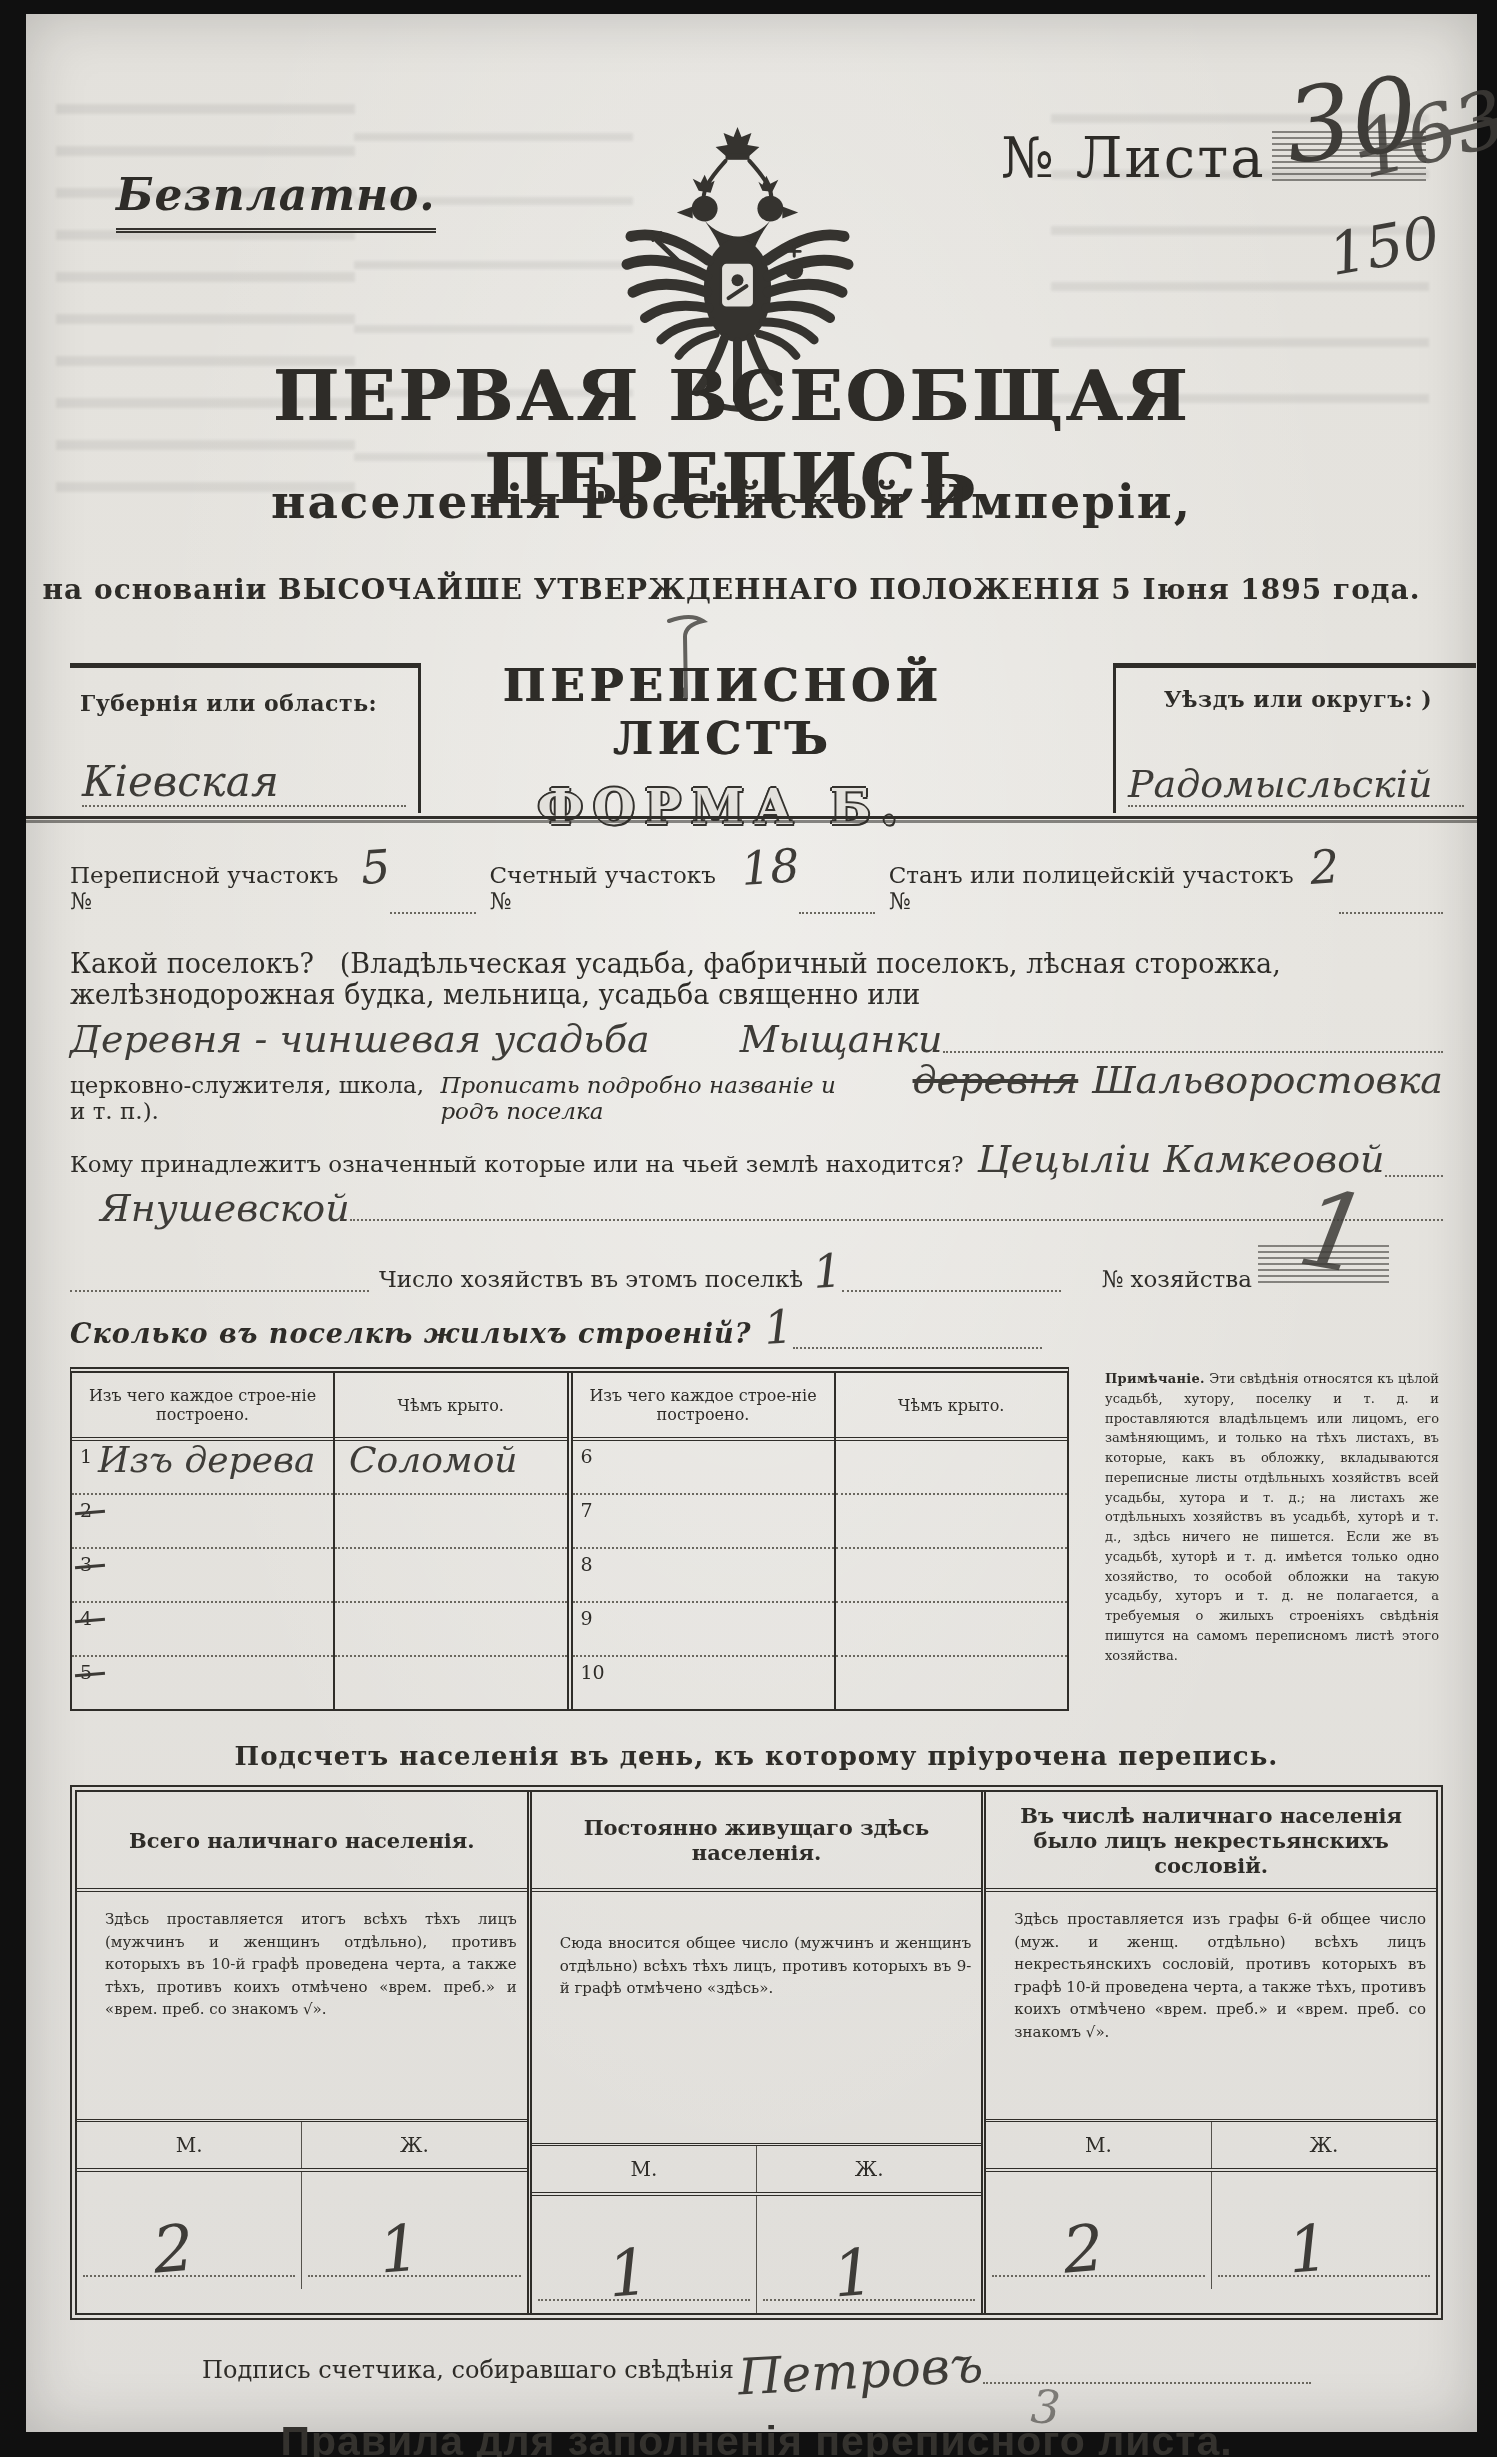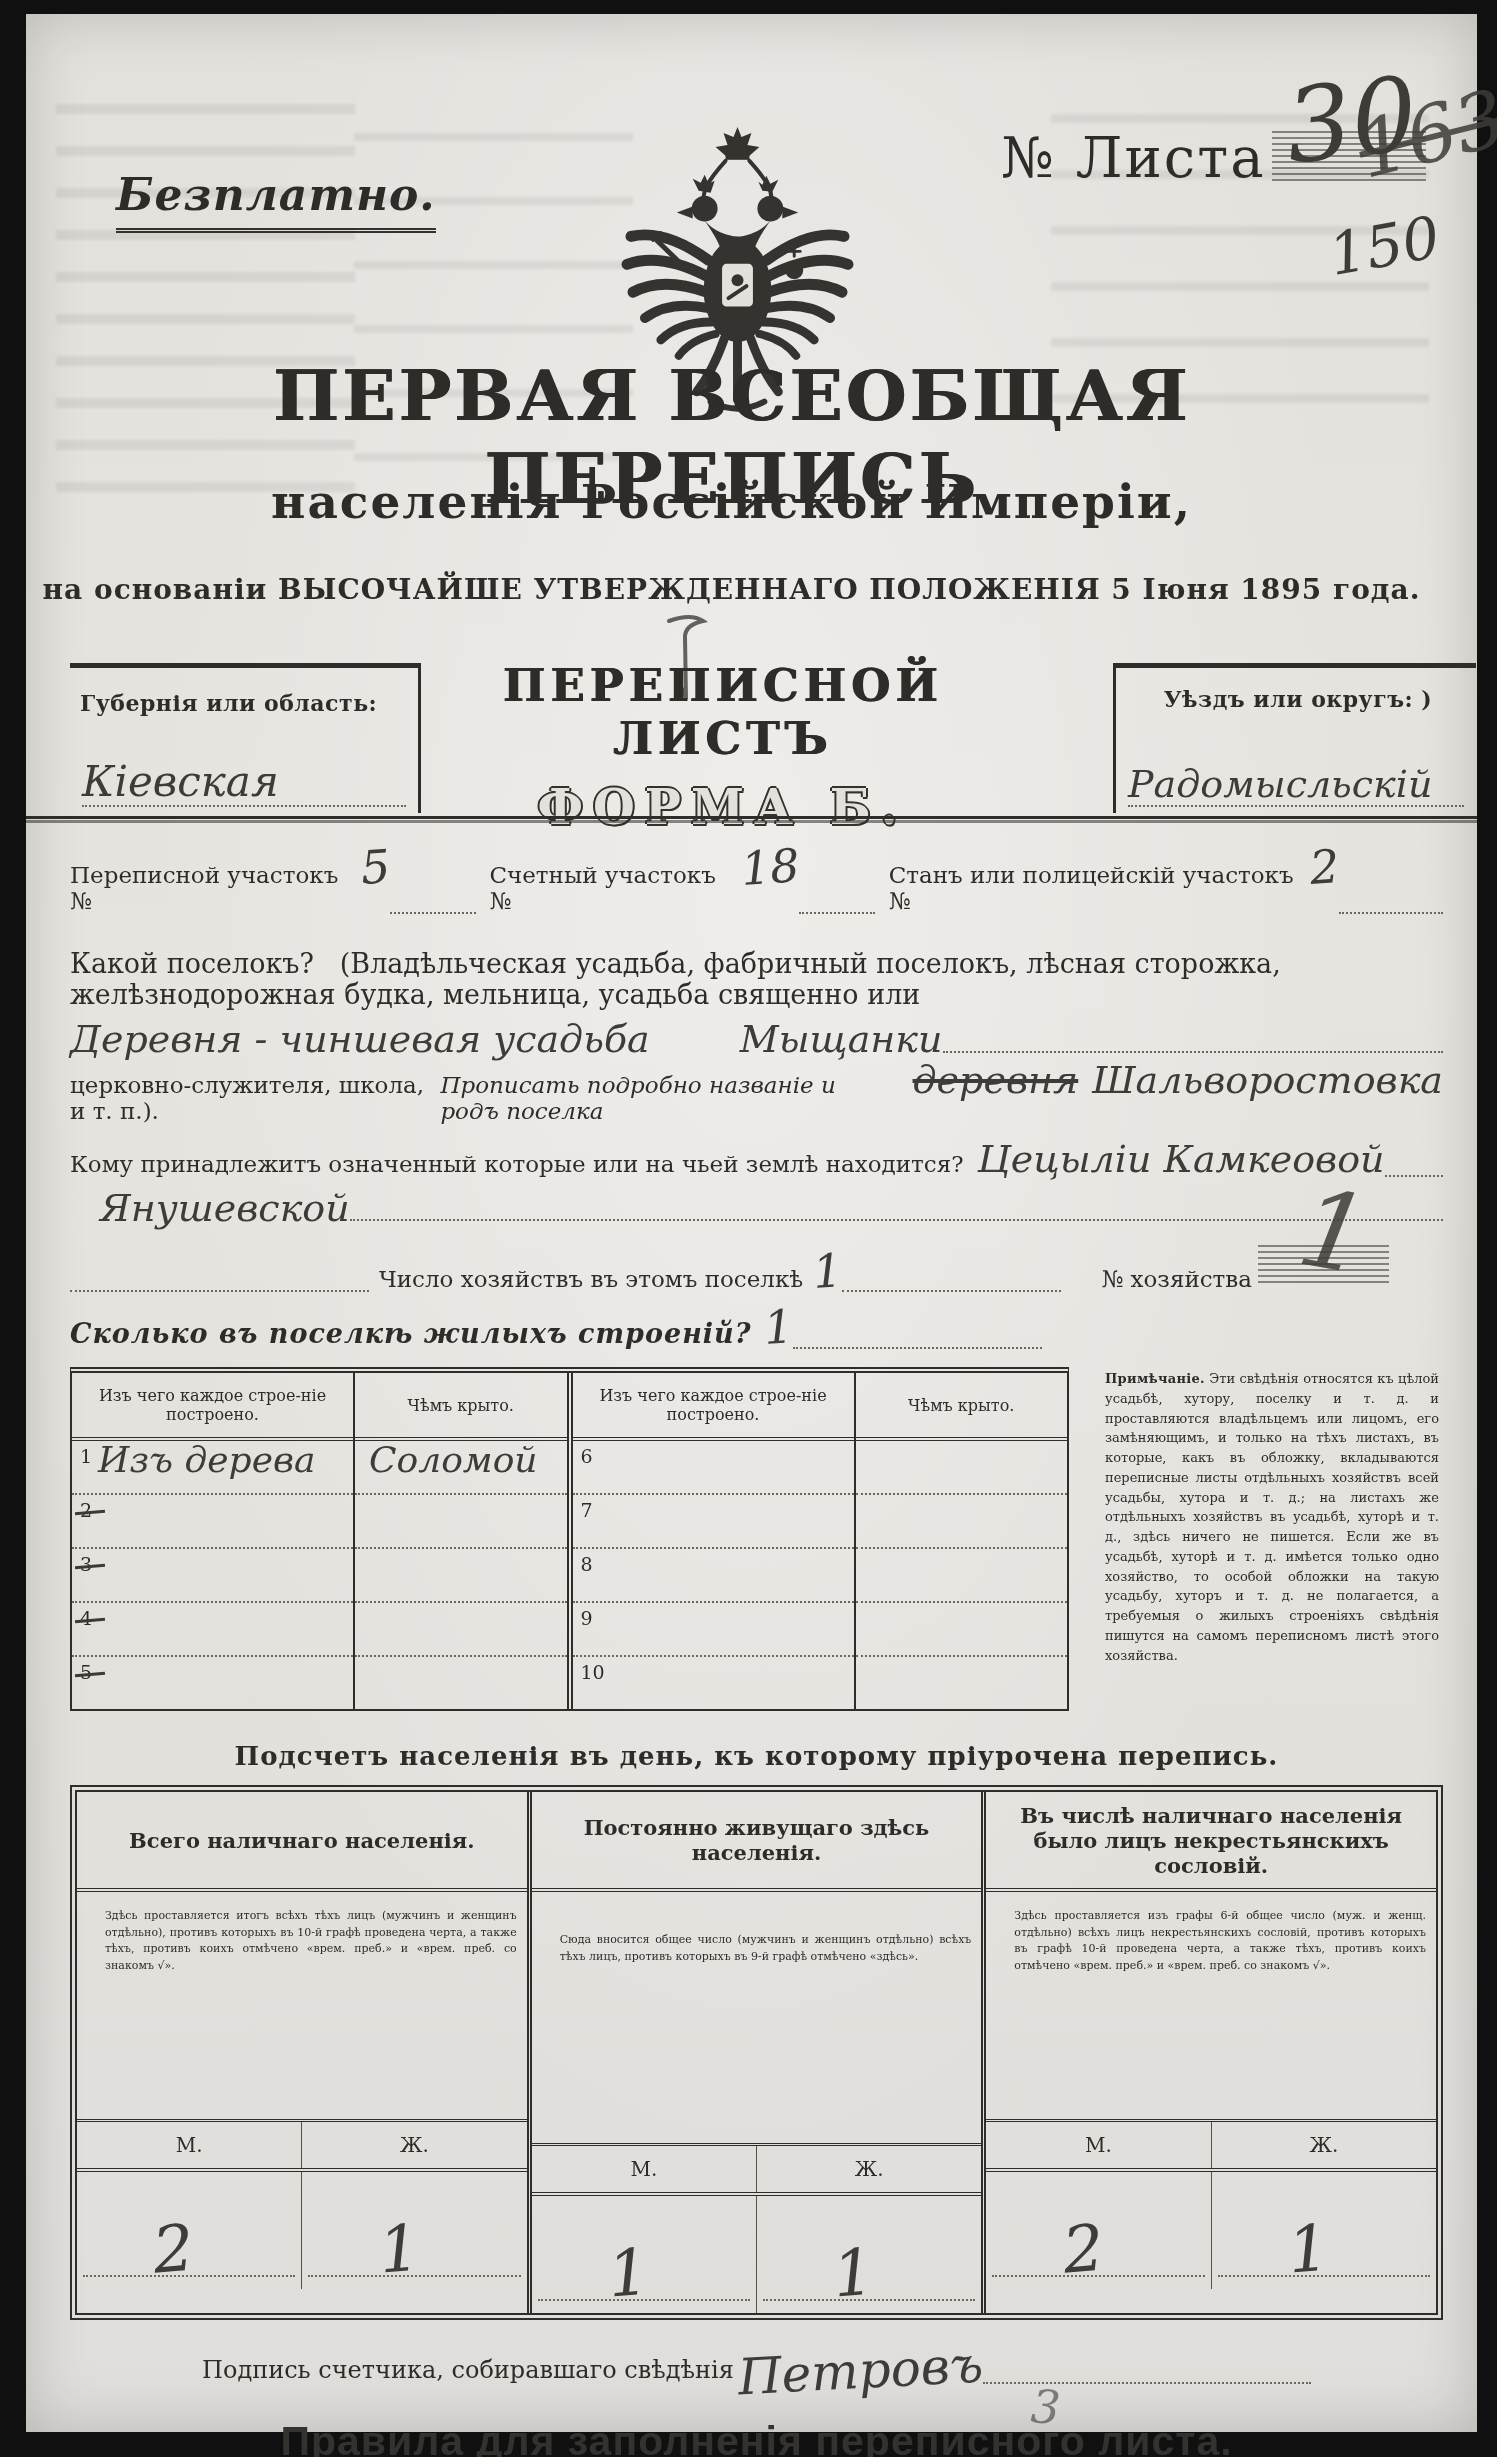--- a/index.html
+++ b/index.html
@@ -92,41 +92,41 @@
   .house-box{display:inline-block;width:131px;height:42px;position:relative;vertical-align:-10px;margin-left:6px;}
   .hw-house{position:absolute;left:42px;top:-66px;font-size:107px;transform:rotate(10deg);line-height:1;opacity:.85;}
   .dwell-label{font-size:27px;font-weight:bold;font-style:italic;letter-spacing:1px;}
 
   
   .bsection{display:flex;margin-top:18px;}
   .btable{width:995px;border:2px solid #2f2d29;border-top:6px double #2f2d29;display:flex;}
   .bhalf{display:flex;flex:1;}
   .bhalf+.bhalf{border-left:6px double #2f2d29;}
   .bcol{display:flex;flex-direction:column;}
-  .bcol-mat{width:281px;}
+  .bcol-mat{width:261px;}
   .bcol-roof{flex:1;border-left:2px solid #2f2d29;}
   .bhead{font-size:16px;text-align:center;padding:6px 8px;height:52px;
     border-bottom:4px double #2f2d29;display:flex;align-items:center;justify-content:center;}
   .brow{height:52px;border-bottom:2px dotted #6a675f;position:relative;font-size:19px;padding-left:8px;}
   .brow:last-child{border-bottom:none;}
   .brow .rn{position:absolute;left:8px;top:4px;}
   .rn-struck{display:inline-block;position:relative;}
   .rn-struck::after{content:"";position:absolute;left:-5px;top:55%;width:30px;border-top:3px solid #3c3a36;transform:rotate(-5deg);}
   .brow .hw-cell{position:absolute;left:26px;top:-2px;font-size:36px;}
   .bcol-roof .hw-cell{left:14px;}
   .bnote{flex:1;padding:2px 4px 0 36px;font-size:13px;line-height:1.52;text-align:justify;}
   .bnote b{letter-spacing:0.3px;}
 
   .tally-head{margin-top:30px;text-align:center;font-size:26px;font-weight:bold;letter-spacing:1px;}
   .tally{margin-top:14px;border:7px double #2f2d29;display:flex;}
   .tcol{flex:1;display:flex;flex-direction:column;}
   .tcol+.tcol{border-left:5px double #2f2d29;}
   .ttitle{height:96px;border-bottom:4px double #2f2d29;display:flex;align-items:center;justify-content:center;
     text-align:center;font-size:21px;font-weight:bold;padding:0 26px;}
-  .tdesc{height:211px;padding:16px 10px 0 28px;font-size:11px;line-height:1.5;text-align:justify;}
+  .tdesc{height:211px;padding:16px 10px 0 28px;font-size:15px;line-height:1.5;text-align:justify;}
   .tmf{display:flex;border-top:3px double #2f2d29;border-bottom:4px double #2f2d29;height:46px;}
   .tmf span{flex:1;text-align:center;font-size:20px;line-height:46px;}
   .tmf span:first-child{border-right:1px solid #55524c;}
   .tvals{display:flex;height:117px;position:relative;}
   .tvals .vcell{flex:1;position:relative;}
   .tvals .vcell:first-child{border-right:1px solid #55524c;}
   .tvals .hw{position:absolute;left:34%;bottom:14px;font-size:64px;line-height:.8;transform:rotate(-5deg);}
   .tvals .dotbase{position:absolute;left:6px;right:6px;bottom:12px;border-bottom:2px dotted #6a675f;}
 
   .sigline{margin-top:36px;display:flex;align-items:flex-end;justify-content:center;font-size:24px;}

